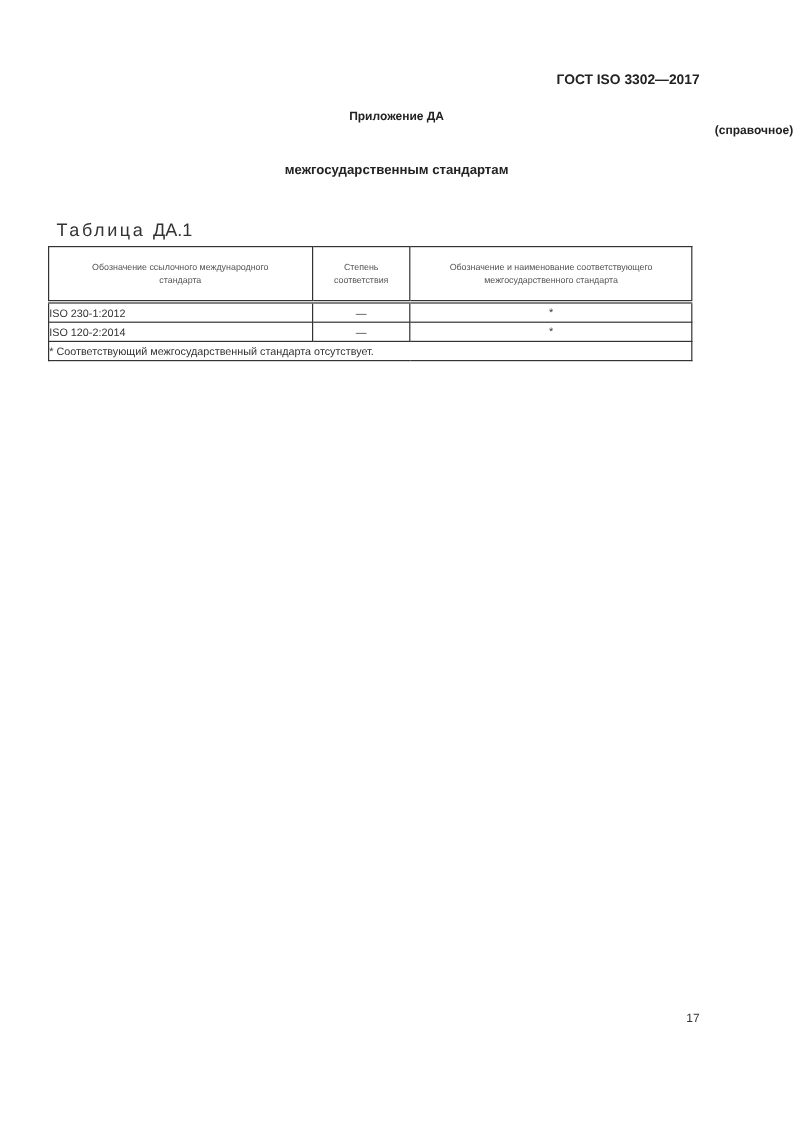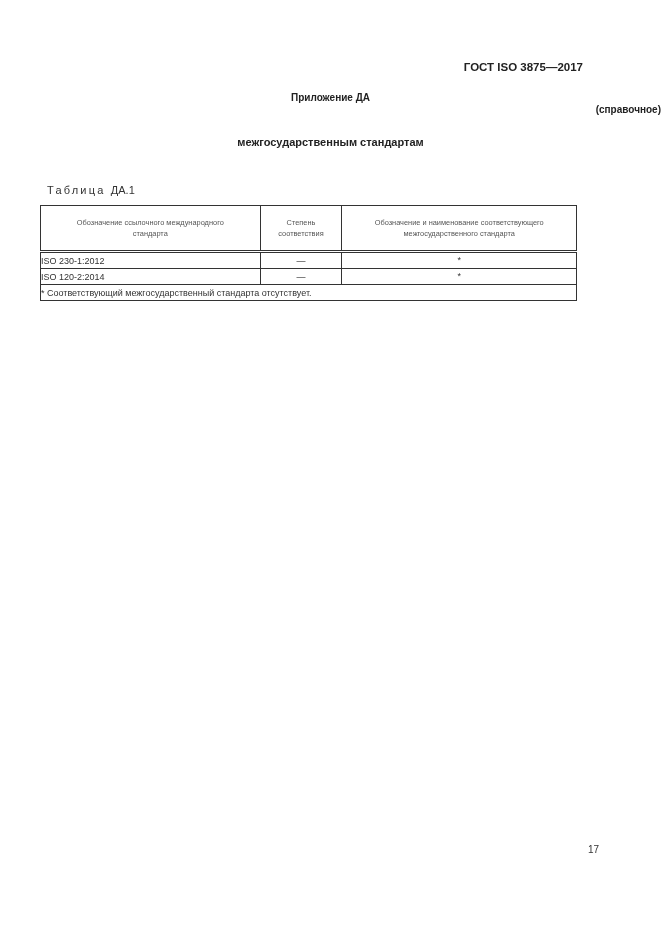--- a/index.html
+++ b/index.html
@@ -5,45 +5,45 @@
   html, body { margin: 0; padding: 0; }
   body {
     width: 661px; height: 935px; background: #ffffff; position: relative;
     font-family: "Liberation Sans", sans-serif; color: #1a1a1a; overflow: hidden;
   }
   .abs { position: absolute; }
   .doc-code { left: 440px; top: 61px; width: 143px; text-align: right; font-size: 11.5px; font-weight: bold; color: #222; }
   .annex-title { left: 0; width: 661px; top: 92px; text-align: center; font-size: 10px; font-weight: bold; color: #222; line-height: 12px; }
   .annex-sub { left: 0; width: 661px; top: 104px; text-align: right; font-size: 10px; font-weight: bold; color: #222; line-height: 12px; }
   .section-title { left: 0; width: 661px; top: 136px; text-align: center; font-size: 11px; font-weight: bold; color: #222; line-height: 13.5px; }
-  .table-label { left: 47px; top: 184px; font-size: 11px; color: #333; letter-spacing: 2.2px; }
+  .table-label { left: 47px; top: 184px; font-size: 15px; color: #333; letter-spacing: 2.2px; }
   .table-label .num { letter-spacing: 0; }
   table.grid {
     position: absolute; left: 40px; top: 205px; width: 537px;
     border-collapse: collapse; font-size: 9px; color: #333;
   }
   table.grid td, table.grid th { border: 1px solid #333; padding: 0; }
   table.grid th {
     font-weight: normal; font-size: 7.4px; color: #555; text-align: center; line-height: 11px; height: 44px;
     border-bottom: 3px double #333;
   }
   table.grid td { height: 15px; line-height: 14px; font-size: 9px; }
   .c1 { width: 219px; }
   .c2 { width: 81px; }
   .c3 { width: 234px; }
   td.code { padding-left: 4px; text-align: left; }
   td.center { text-align: center; }
   td.star { text-align: center; font-size: 7px; vertical-align: top; line-height: 11px; }
   td.note { padding-left: 20px; font-size: 9px; }
-  .page-num { left: 588px; top: 844px; width: 23px; font-size: 10px; color: #333; }
+  .page-num { left: 560px; top: 844px; width: 23px; text-align: right; font-size: 10px; color: #333; }
 </style>
 </head>
 <body>
 
-<div class="abs doc-code">ГОСТ ISO 3875—2017</div>
+<div class="abs doc-code">ГОСТ ISO 3302—2017</div>
 
 <div class="abs annex-title">Приложение ДА</div>
 <div class="abs annex-sub">(справочное)</div>
 
 <div class="abs section-title">
   <div>межгосударственным стандартам</div>
 </div>
 
 <div class="abs table-label">
   <span>Таблица</span>

